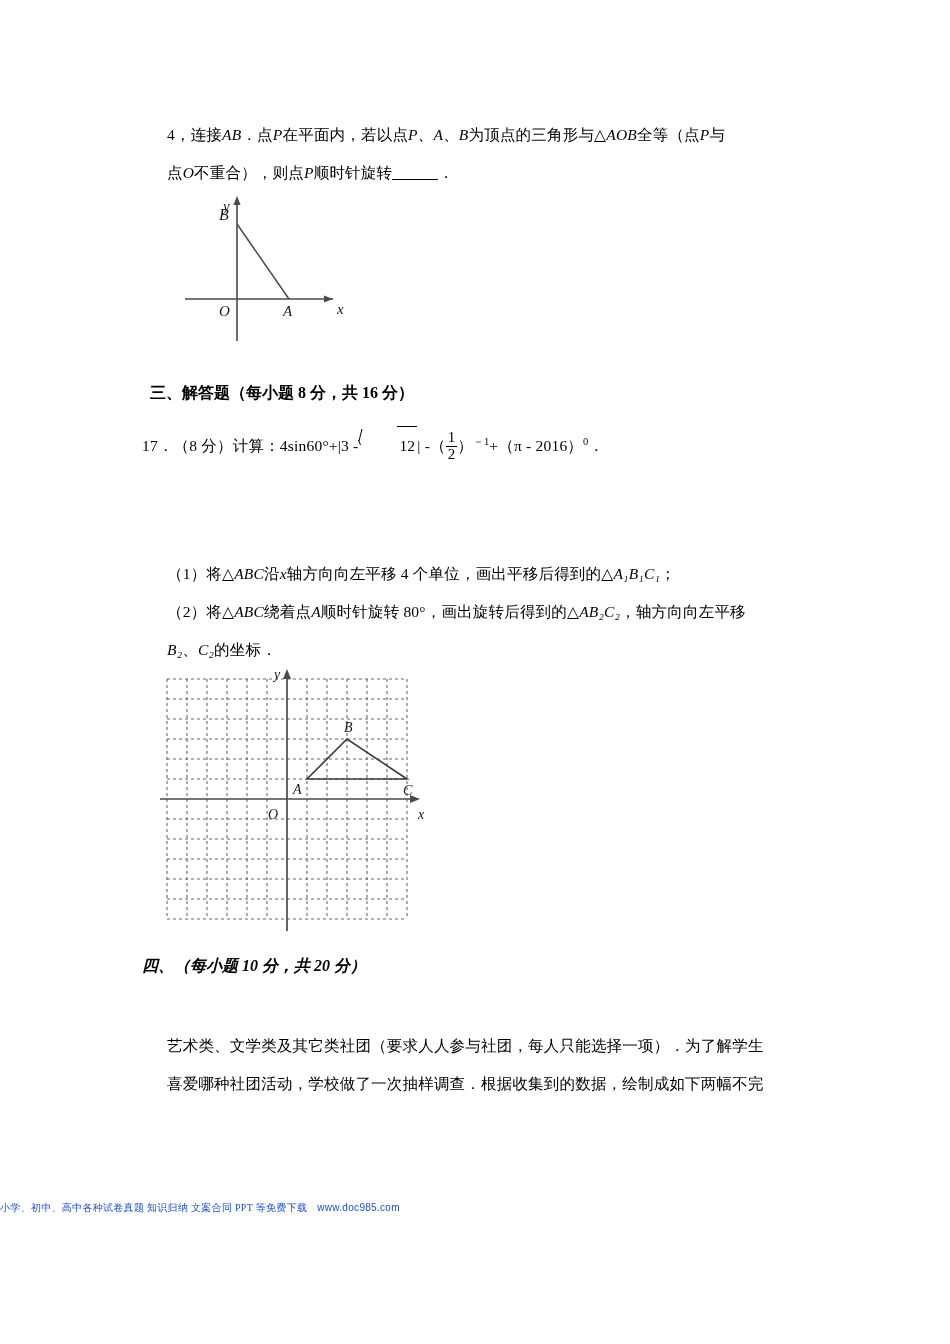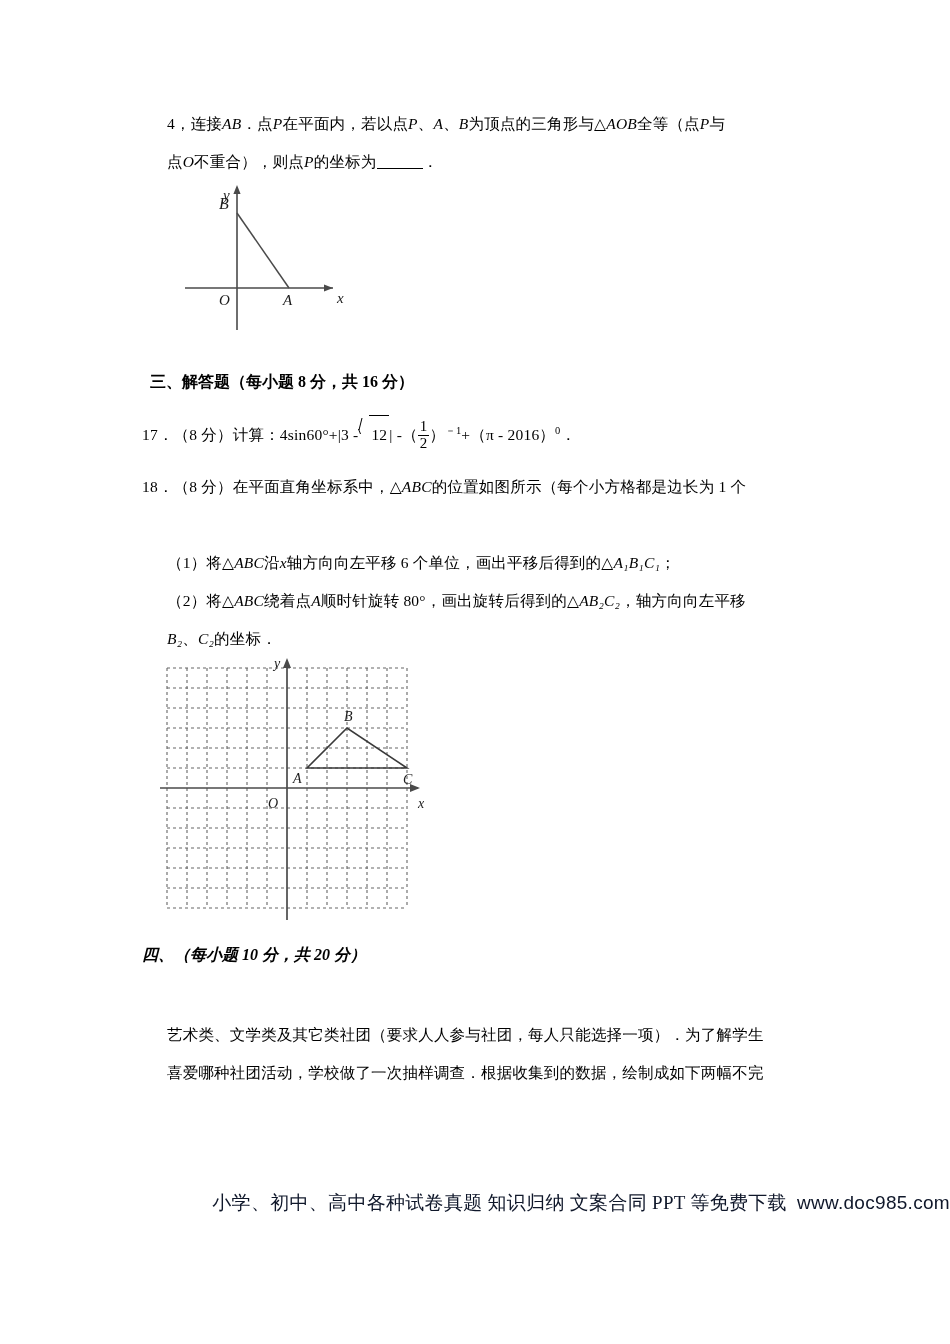--- a/index.html
+++ b/index.html
@@ -11,21 +11,21 @@
     width: 950px;
     height: 1344px;
     position: relative;
     font-family: "Liberation Serif", "DejaVu Serif", serif;
     color: #000;
     overflow: hidden;
   }
 
   .page {
     position: absolute;
-    left: 0; top: 0;
+    left: 0; top: 11px;
     width: 950px;
     height: 1241px;
   }
 
   
   .q-line {
     font-size: 15.5px;
     line-height: 38px;
     letter-spacing: 0.2px;
     white-space: nowrap;
@@ -81,39 +81,40 @@
     position: absolute;
     left: 1px; top: 14px;
     width: 4px; height: 5px;
     border-left: 1.2px solid #000;
     transform: skewX(22deg);
   }
   .sqrt > .radicand {
     display: inline-block;
     border-top: 1.2px solid #000;
     padding: 0 2px;
+    margin-left: 28px;
   }
 
   
   .fig1 {
     position: absolute;
   }
 
   
   .fig2 {
     position: absolute;
   }
 
   
   .footer {
     position: absolute;
     width: 100%;
-    text-align: right;
-    font-size: 19px;
-    color: #0f172a;
+    text-align: left;
+    font-size: 10px;
+    color: #1d4ed8;
     letter-spacing: 0.3px;
     white-space: nowrap;
   }
   .footer .site { font-family: "Liberation Sans", sans-serif; }
 
   svg text {
     font-family: "Liberation Serif", "DejaVu Serif", serif;
     font-style: italic;
     fill: #1b1b1b;
   }
@@ -121,21 +122,21 @@
 </head>
 <body>
 
 <div class="page">
 
   <div class="q-line" style="position:absolute; left:167px; top:105px;">
     <span>4，连接</span><span class="it">AB</span><span>．点</span><span class="it">P</span><span>在平面内，若以点</span><span class="it">P</span><span>、</span><span class="it">A</span><span>、</span><span class="it">B</span><span>为顶点的三角形与△</span><span class="it">AOB</span><span>全等（点</span><span class="it">P</span><span>与</span>
   </div>
 
   <div class="q-line" style="position:absolute; left:167px; top:143px;">
-    <span>点</span><span class="it">O</span><span>不重合），则点</span><span class="it">P</span><span>的坐标为</span><span class="blank-line"></span><span>．</span>
+    <span>点</span><span class="it">O</span><span>不重合），则点</span><span class="it">P</span><span>顺时针旋转</span><span class="blank-line"></span><span>．</span>
   </div>
 
   <div class="fig1" style="left:185px; top:180px; width:200px; height:150px;">
     <svg width="200" height="150" viewBox="0 0 200 150">
 
       <line x1="0" y1="108" x2="148" y2="108" stroke="#4a4a4a" stroke-width="1.6"></line>
       <polygon points="148,108 139,104.5 139,111.5" fill="#4a4a4a"></polygon>
 
       <line x1="52" y1="150" x2="52" y2="8" stroke="#4a4a4a" stroke-width="1.6"></line>
       <polygon points="52,5 48.4,14 55.6,14" fill="#4a4a4a"></polygon>
@@ -149,27 +150,24 @@
       <text x="152" y="123" font-size="15">x</text>
     </svg>
   </div>
 
   <div class="section-head" style="position:absolute; left:142px; top:365px;margin-left:8px;">三、解答题（每小题 8 分，共 16 分）</div>
 
   <div class="q-line" style="position:absolute; left:142px; top:412px;">
     <span class="q-num">17．</span><span>（8 分）</span><span>计算：</span><span style="font-family:'Liberation Serif',serif;">4sin60°+|3 -</span><span class="sqrt"><span class="radicand">12</span></span><span>| -</span><span>（</span><span class="frac"><span class="num">1</span><span class="den">2</span></span><span>）</span><span class="sup">－1</span><span>+</span><span>（</span><span>π - 2016</span><span>）</span><span class="sup">0</span><span>．</span>
   </div>
 
-  <div class="q-line" style="position:absolute; left:142px; top:468px;">
-    <span class="q-num">18．</span><span>（8 分）</span><span>在平面直角坐标系中，△</span><span class="it">ABC</span><span>的位置如图所示（每个小方格都是边长为 1 个</span>
-  </div>
 
 
   <div class="q-line" style="position:absolute; left:167px; top:544px;">
-    <span>（1）将△</span><span class="it">ABC</span><span>沿</span><span class="it">x</span><span>轴方向向左平移 6 个单位，画出平移后得到的△</span><span class="it">A₁B₁C₁</span><span>；</span>
+    <span>（1）将△</span><span class="it">ABC</span><span>沿</span><span class="it">x</span><span>轴方向向左平移 4 个单位，画出平移后得到的△</span><span class="it">A₁B₁C₁</span><span>；</span>
   </div>
 
   <div class="q-line" style="position:absolute; left:167px; top:582px;">
     <span>（2）将△</span><span class="it">ABC</span><span>绕着点</span><span class="it">A</span><span>顺时针旋转 80°，画出旋转后得到的△</span><span class="it">AB₂C₂</span><span>，轴方向向左平移</span>
   </div>
 
   <div class="q-line" style="position:absolute; left:167px; top:620px;">
     <span class="it">B₂</span><span>、</span><span class="it">C₂</span><span>的坐标．</span>
   </div>
 

